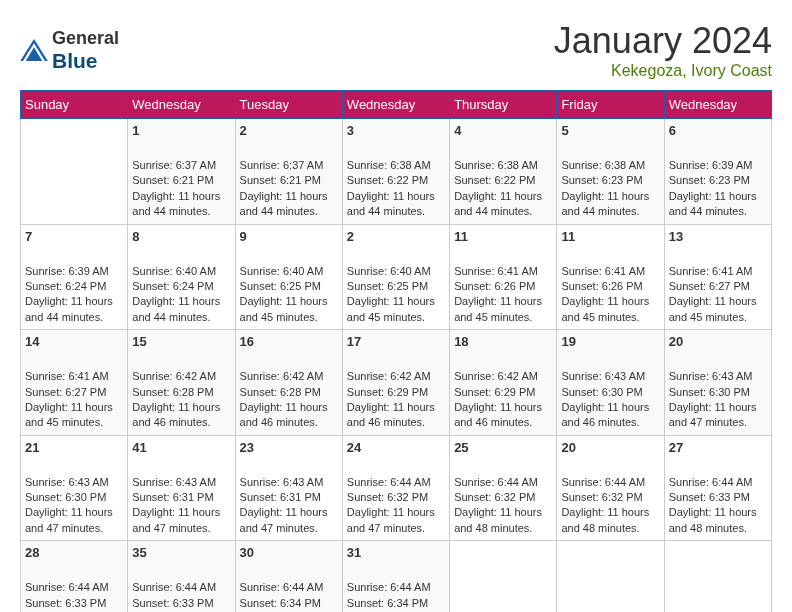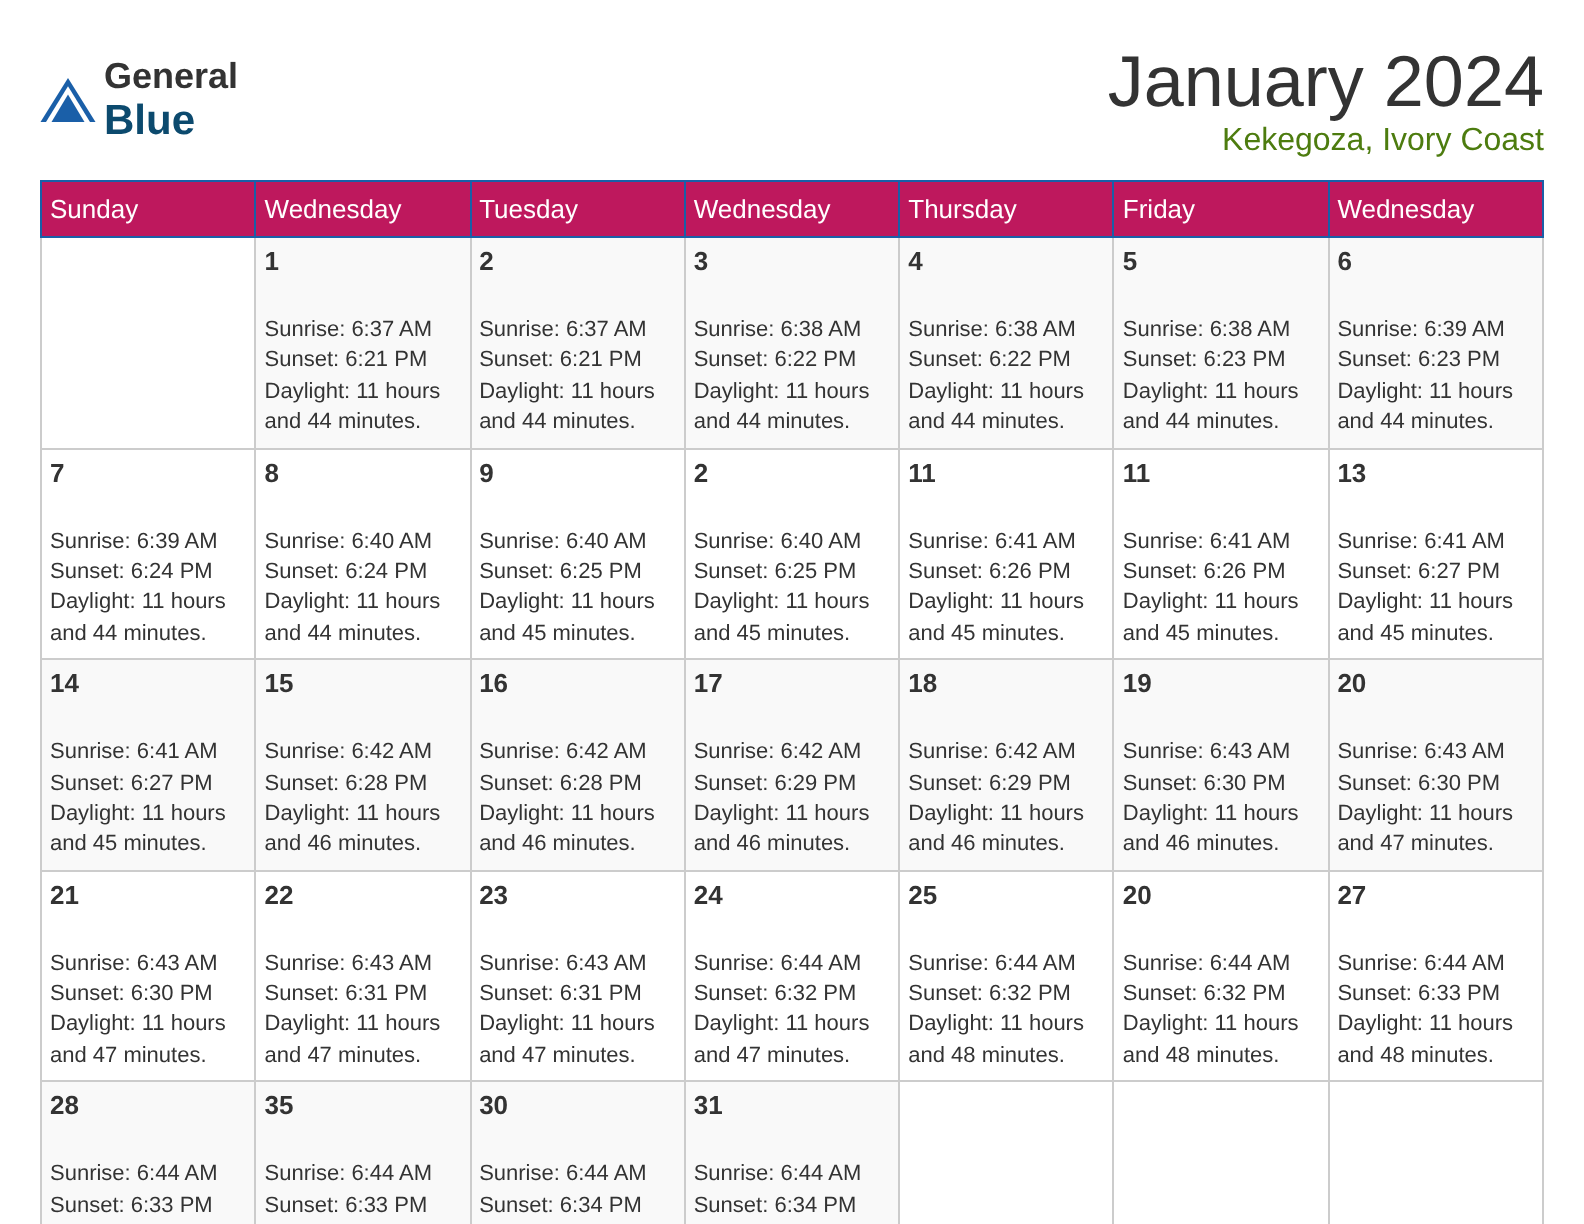--- a/index.html
+++ b/index.html
@@ -210,21 +210,21 @@
           <span class="day-number">20</span>
           <div class="day-info">Sunrise: 6:43 AM<br>Sunset: 6:30 PM<br>Daylight: 11 hours and 47 minutes.</div>
         </td>
       </tr>
       <tr>
         <td>
           <span class="day-number">21</span>
           <div class="day-info">Sunrise: 6:43 AM<br>Sunset: 6:30 PM<br>Daylight: 11 hours and 47 minutes.</div>
         </td>
         <td>
-          <span class="day-number">22</span>
+          <span class="day-number">41</span>
           <div class="day-info">Sunrise: 6:43 AM<br>Sunset: 6:31 PM<br>Daylight: 11 hours and 47 minutes.</div>
         </td>
         <td>
           <span class="day-number">23</span>
           <div class="day-info">Sunrise: 6:43 AM<br>Sunset: 6:31 PM<br>Daylight: 11 hours and 47 minutes.</div>
         </td>
         <td>
           <span class="day-number">24</span>
           <div class="day-info">Sunrise: 6:44 AM<br>Sunset: 6:32 PM<br>Daylight: 11 hours and 47 minutes.</div>
         </td>

